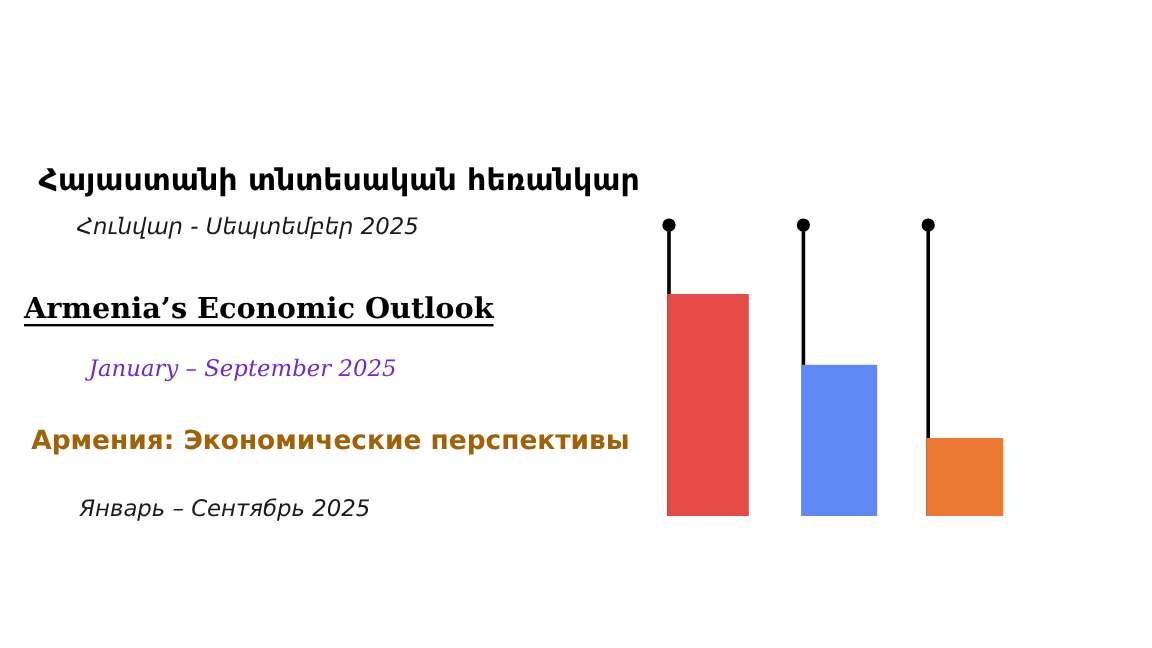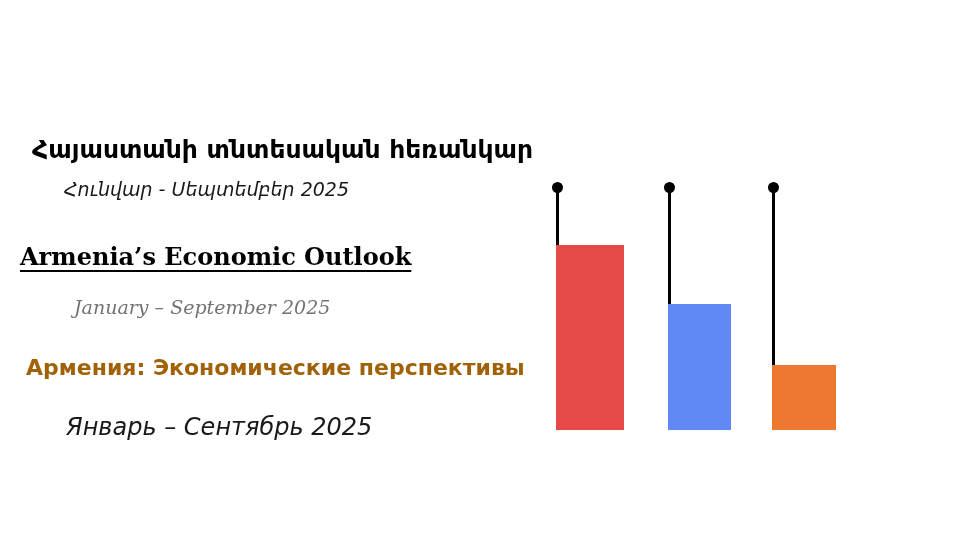--- a/index.html
+++ b/index.html
@@ -69,21 +69,21 @@
     line-height: 1.15;
   }
 
   .subtitle-en {
     position: absolute;
     left: 74px;
     top: 297px;
     font-family: "DejaVu Serif", serif;
     font-size: 19px;
     font-style: italic;
-    color: #737373;
+    color: #6d28d9;
     white-space: nowrap;
     line-height: 1.15;
   }
 
   .title-ru {
     position: absolute;
     left: 26px;
     top: 355px;
     font-family: "DejaVu Sans", sans-serif;
     font-size: 22px;
@@ -91,21 +91,21 @@
     color: #a16207;
     white-space: nowrap;
     line-height: 1.15;
   }
 
   .subtitle-ru {
     position: absolute;
     left: 66px;
     top: 414px;
     font-family: "DejaVu Sans", sans-serif;
-    font-size: 24px;
+    font-size: 19px;
     font-style: italic;
     color: #1a1a1a;
     white-space: nowrap;
     line-height: 1.15;
   }
 
   
   .chart {
     position: absolute;
     left: 540px;

